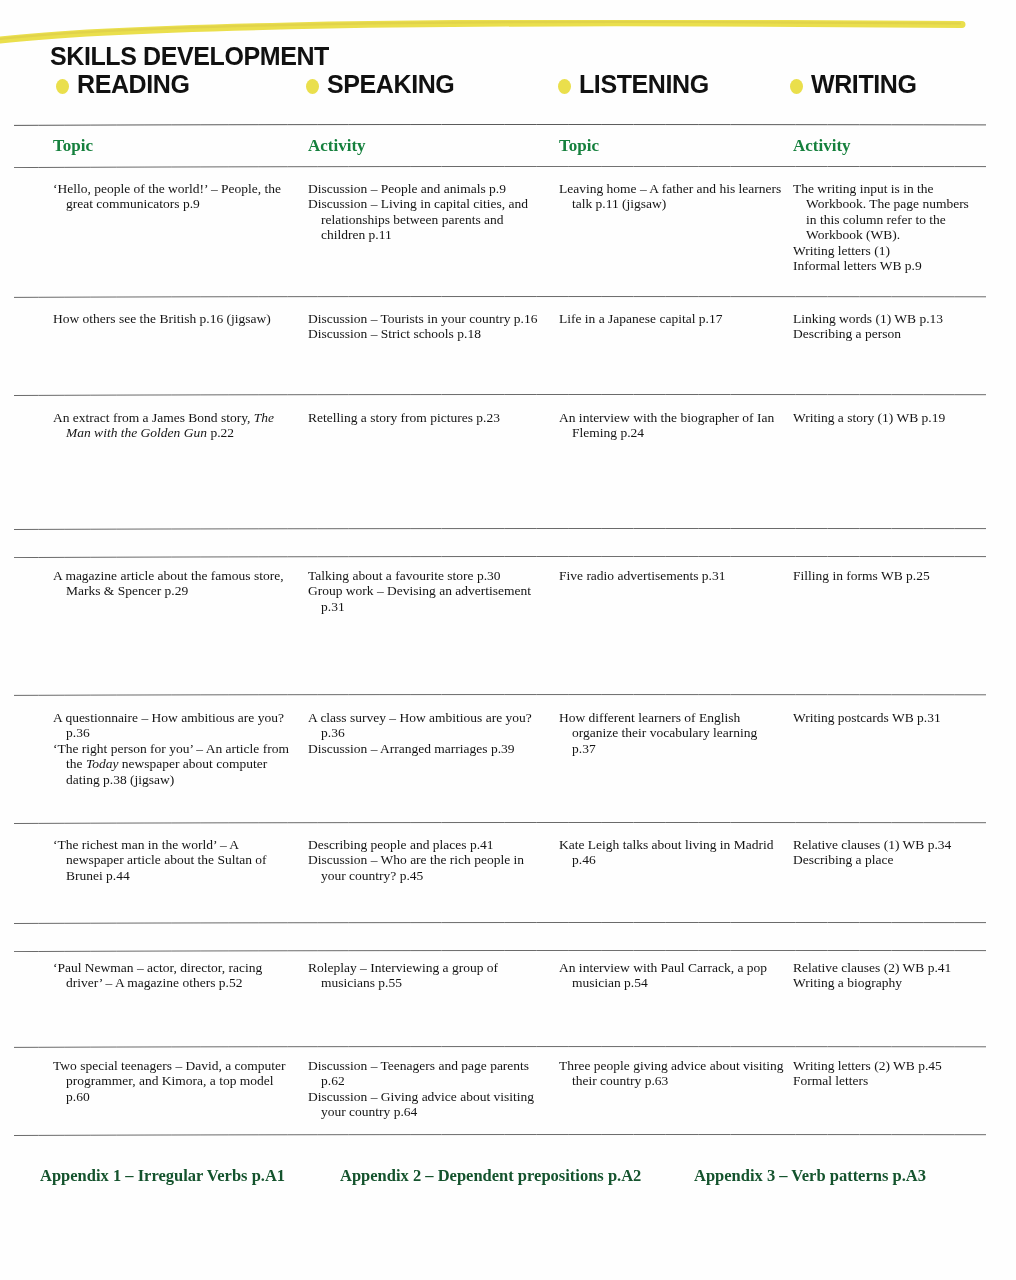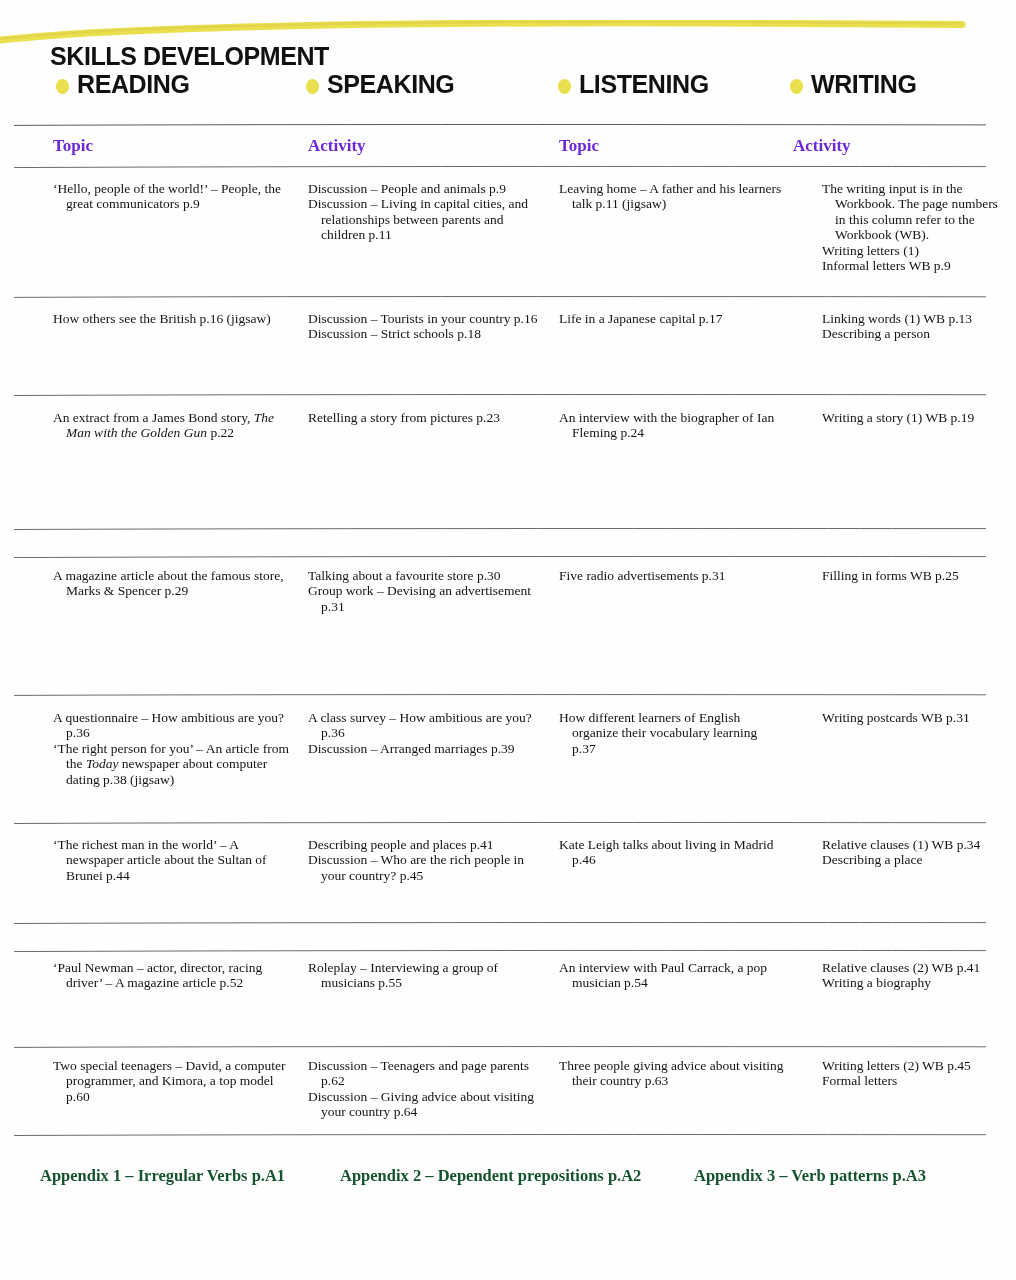--- a/index.html
+++ b/index.html
@@ -92,21 +92,21 @@
     overflow: hidden;
   }
   .rule svg { display: block; }
 
   
   .col-head {
     position: absolute;
     font-family: "Liberation Serif", serif;
     font-weight: bold;
     font-size: 17px;
-    color: #6d28d9;
+    color: #15803d;
   }
   .ch-0 { left: 53px;  top: 136px; }
   .ch-1 { left: 308px; top: 136px; }
   .ch-2 { left: 559px; top: 136px; }
   .ch-3 { left: 793px; top: 136px; }
 
   .cell {
     position: absolute;
     font-family: "Liberation Serif", serif;
     font-size: 13.5px;
@@ -116,21 +116,21 @@
   .cell p {
     margin: 0;
     padding-left: 13px;
     text-indent: -13px;
   }
   .cell i { font-style: italic; }
 
   .c0 { left: 53px;  width: 245px; }
   .c1 { left: 308px; width: 240px; }
   .c2 { left: 559px; width: 225px; }
-  .c3 { left: 793px; width: 185px; margin-left: 29px; }
+  .c3 { left: 793px; width: 185px; }
 
   
   .appendix {
     position: absolute;
     top: 1166px;
     font-family: "Liberation Serif", serif;
     font-weight: bold;
     font-size: 16.5px;
     color: #14532d;
     white-space: nowrap;
@@ -316,21 +316,21 @@
         <p>Discussion – Who are the rich people in your country? p.45</p>
       </div>
       <div class="cell c2" style="top: 837px;">
         <p>Kate Leigh talks about living in Madrid p.46</p>
       </div>
       <div class="cell c3" style="top: 837px;">
         <p>Relative clauses (1) WB p.34</p>
         <p>Describing a place</p>
       </div>
       <div class="cell c0" style="top: 960px;">
-        <p>‘Paul Newman – actor, director, racing driver’ – A magazine article p.52</p>
+        <p>‘Paul Newman – actor, director, racing driver’ – A magazine others p.52</p>
       </div>
       <div class="cell c1" style="top: 960px;">
         <p>Roleplay – Interviewing a group of musicians p.55</p>
       </div>
       <div class="cell c2" style="top: 960px;">
         <p>An interview with Paul Carrack, a pop musician p.54</p>
       </div>
       <div class="cell c3" style="top: 960px;">
         <p>Relative clauses (2) WB p.41</p>
         <p>Writing a biography</p>

